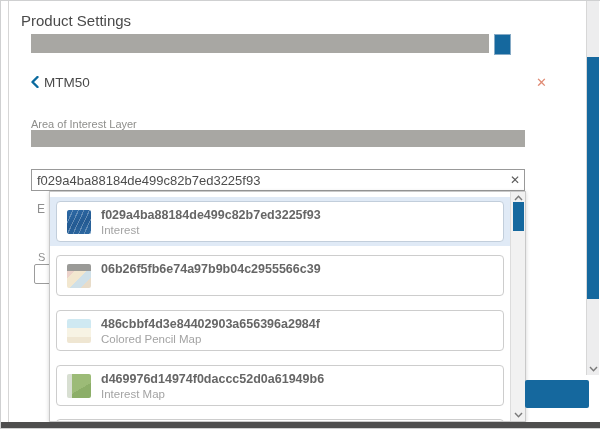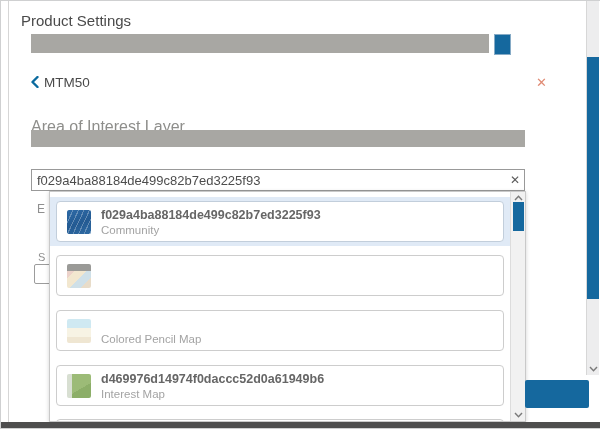--- a/index.html
+++ b/index.html
@@ -13,21 +13,21 @@
 
   .title{position:absolute;left:20px;top:11px;font-size:15px;color:#4a4a4a;}
   .top-bar{position:absolute;left:30px;top:33px;width:458px;height:19px;background:var(--placeholder-bar,#a8a7a3);}
   .swatch{position:absolute;left:493px;top:33px;width:15px;height:19px;background:var(--accent,#15689e);border:1px solid #86abc6;}
 
   .back-row{position:absolute;left:30px;top:73px;height:16px;display:flex;align-items:center;cursor:pointer;}
   .back-row svg{margin-right:5px;}
   .back-label{font-size:13.5px;color:#4a4a4a;}
   .close{position:absolute;left:535px;top:75px;font-size:13px;color:var(--close,#e08a73);cursor:pointer;line-height:13px;}
 
-  .lbl{position:absolute;left:30px;font-size:16px;color:#8e8e8b;}
+  .lbl{position:absolute;left:30px;font-size:11px;color:#8e8e8b;}
   .aoi-lbl{top:117px;}
   .aoi-bar{position:absolute;left:30px;top:129px;width:494px;height:17px;background:var(--placeholder-bar,#a8a7a3);}
 
   .bm-lbl{top:156px;margin-top:12px;}
   .bm-input{position:absolute;left:30px;top:168px;width:492px;height:20px;border:1px solid #999;background:#fff;}
   .bm-value{position:absolute;left:5px;top:3px;font-size:13px;color:#4d4d4d;white-space:nowrap;}
   .bm-clear{position:absolute;right:4px;top:3px;font-size:12px;color:#5c5c5c;cursor:pointer;}
 
   .frag{position:absolute;font-size:12px;color:#8f8f8f;z-index:1;}
   .frag-e{left:36px;top:201px;}
@@ -99,29 +99,31 @@
   <div class="frag frag-e">E</div>
   <div class="frag frag-s">S</div>
   <div class="frag-box"></div>
 
   <div class="dropdown">
     <div class="row-hl"></div>
 
     <div class="card sel" style="top:9px">
       <span class="thumb t0"></span>
       <div class="cid">f029a4ba88184de499c82b7ed3225f93</div>
-      <div class="cname">Community</div>
+      <div class="cname">Interest</div>
     </div>
 
     <div class="card" style="top:63px">
       <span class="thumb t1"></span>
+      <div class="cid">06b26f5fb6e74a97b9b04c2955566c39</div>
     </div>
 
     <div class="card" style="top:118px">
       <span class="thumb t2"></span>
+      <div class="cid">486cbbf4d3e84402903a656396a2984f</div>
       <div class="cname">Colored Pencil Map</div>
     </div>
 
     <div class="card" style="top:173px">
       <span class="thumb t3"></span>
       <div class="cid">d469976d14974f0daccc52d0a61949b6</div>
       <div class="cname">Interest Map</div>
     </div>
 
     <div class="card" style="top:227px"></div>

